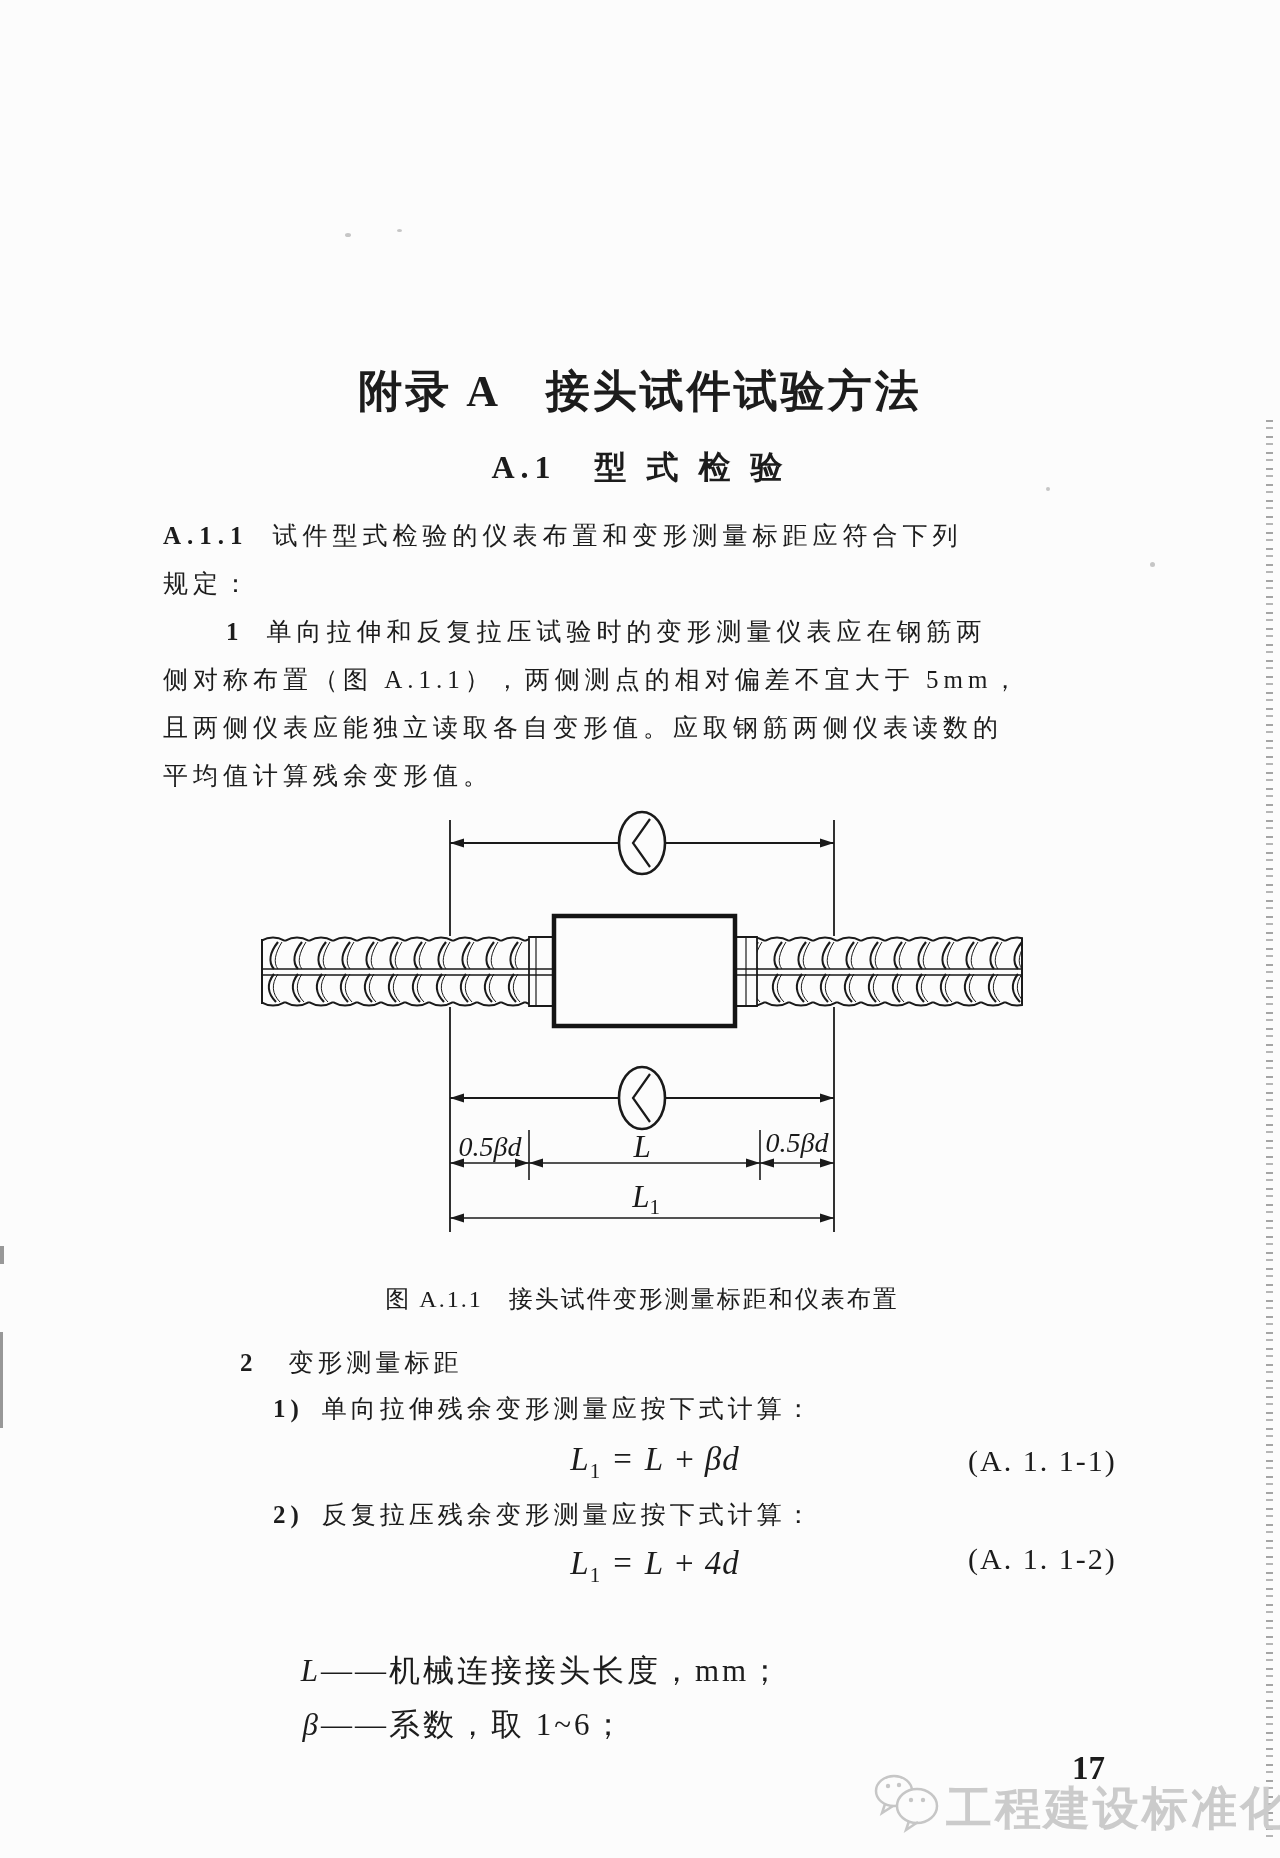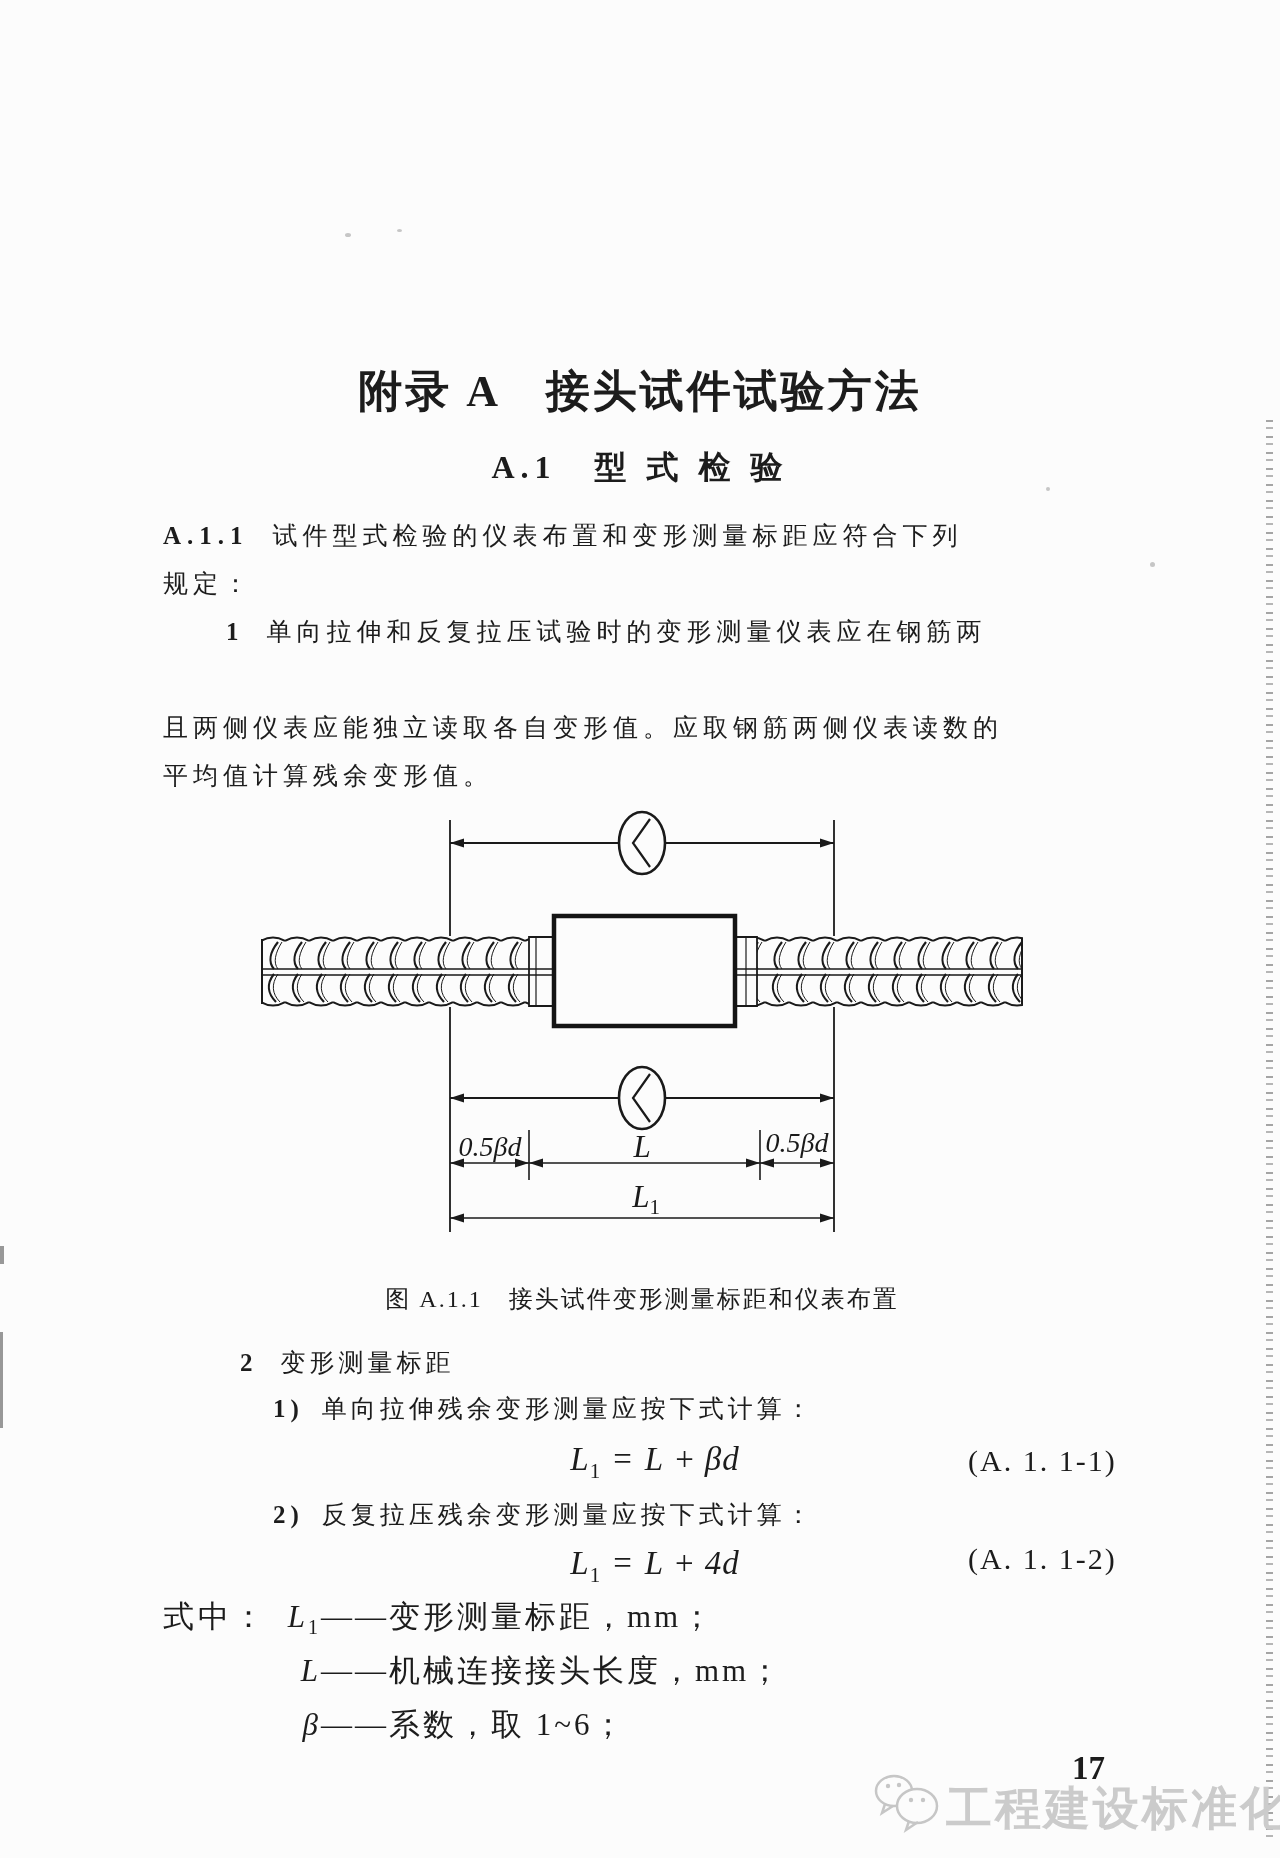--- a/index.html
+++ b/index.html
@@ -59,20 +59,21 @@
   <div class="abs center sec-heading" style="left:140px;top:446px;width:1000px;">A.1　型 式 检 验</div>
 
   <div class="abs body-line" style="left:163px;top:512px;">
     <b class="clabel">A.1.1</b><span>试件型式检验的仪表布置和变形测量标距应符合下列</span>
   </div>
   <div class="abs body-line" style="left:163px;top:560px;">规定：</div>
 
   <div class="abs body-line" style="left:226px;top:608px;">
     <b class="bnum">1</b><span>单向拉伸和反复拉压试验时的变形测量仪表应在钢筋两</span>
   </div>
+  <div class="abs body-line" style="left:163px;top:656px;">侧对称布置（图 A.1.1），两侧测点的相对偏差不宜大于 5mm，</div>
   <div class="abs body-line" style="left:163px;top:752px;">平均值计算残余变形值。</div>
   <div class="abs body-line" style="left:163px;top:704px;">且两侧仪表应能独立读取各自变形值。应取钢筋两侧仪表读数的</div>
 
   <svg class="abs" style="left:0;top:0;" width="1280" height="1858" viewBox="0 0 1280 1858">
     <defs>
       <pattern id="rib" patternUnits="userSpaceOnUse" x="261" y="936" width="24" height="71">
         <path d="M0,5 Q12,-2 24,5" fill="none" stroke="#1a1a1a" stroke-width="2"></path>
         <path d="M0,66 Q12,73 24,66" fill="none" stroke="#1a1a1a" stroke-width="2"></path>
         <path d="M17,6 C9,16 7,26 13,33" fill="none" stroke="#1a1a1a" stroke-width="2.2"></path>
         <path d="M21,6 C14,17 12,27 17,33" fill="none" stroke="#1a1a1a" stroke-width="1"></path>
@@ -151,44 +152,41 @@
       <line x1="450" y1="1218" x2="834" y2="1218"></line>
       <polygon points="450,1218 464,1213.5 464,1222.5" stroke="none"></polygon>
       <polygon points="834,1218 820,1213.5 820,1222.5" stroke="none"></polygon>
     </g>
     <text class="dim-label-big" x="646" y="1207" text-anchor="middle"><tspan>L</tspan><tspan dy="7" font-size="21" font-style="normal">1</tspan></text>
   </svg>
 
   <div class="abs center caption" style="left:242px;top:1283px;width:800px;">图 A.1.1　接头试件变形测量标距和仪表布置</div>
 
   <div class="abs body-line" style="left:240px;top:1339px;">
-    <b class="bnum">2</b><span style="letter-spacing:4px;">变形测量标距</span>
+    <b class="bnum">2</b><span style="letter-spacing:4px;margin-left:8px;">变形测量标距</span>
   </div>
 
   <div class="abs body-line" style="left:273px;top:1385px;">
     <b style="margin-right:18px;">1)</b><span style="letter-spacing:4px;">单向拉伸残余变形测量应按下式计算：</span>
   </div>
 
   <div class="abs center formula" style="left:495px;top:1441px;width:320px;">
     <i>L</i><sub>1</sub><span class="f-rel">=</span><i>L</i><span class="f-op">+</span><i>βd</i>
   </div>
   <div class="abs eq-num" style="left:968px;top:1444px;">(A. 1. 1-1)</div>
 
   <div class="abs body-line" style="left:273px;top:1491px;">
     <b style="margin-right:18px;">2)</b><span style="letter-spacing:4px;">反复拉压残余变形测量应按下式计算：</span>
   </div>
 
   <div class="abs center formula" style="left:495px;top:1545px;width:320px;text-align:center;">
     <i>L</i><sub>1</sub><span class="f-rel">=</span><i>L</i><span class="f-op">+</span><i>4d</i>
   </div>
   <div class="abs eq-num" style="left:968px;top:1542px;">(A. 1. 1-2)</div>
 
-  <div class="abs where-row" style="left:163px;top:1596px;">
-    <span class="w-pre">式中：</span><span class="w-sym"><i>L</i><sub>1</sub></span><span>——变形测量标距，mm；</span>
-  </div>
   <div class="abs where-row" style="left:163px;top:1650px;">
     <span class="w-pre"></span><span class="w-sym"><i>L</i><sub></sub></span><span>——机械连接接头长度，mm；</span>
   </div>
   <div class="abs where-row" style="left:163px;top:1704px;">
     <span class="w-pre"></span><span class="w-sym"><i>β</i><sub></sub></span><span>——系数，取 1~6；</span>
   </div>
 
   <div class="abs page-num" style="left:1072px;top:1750px;">17</div>
 
   <svg class="abs" style="left:872px;top:1772px;" width="72" height="64" viewBox="0 0 72 64">

